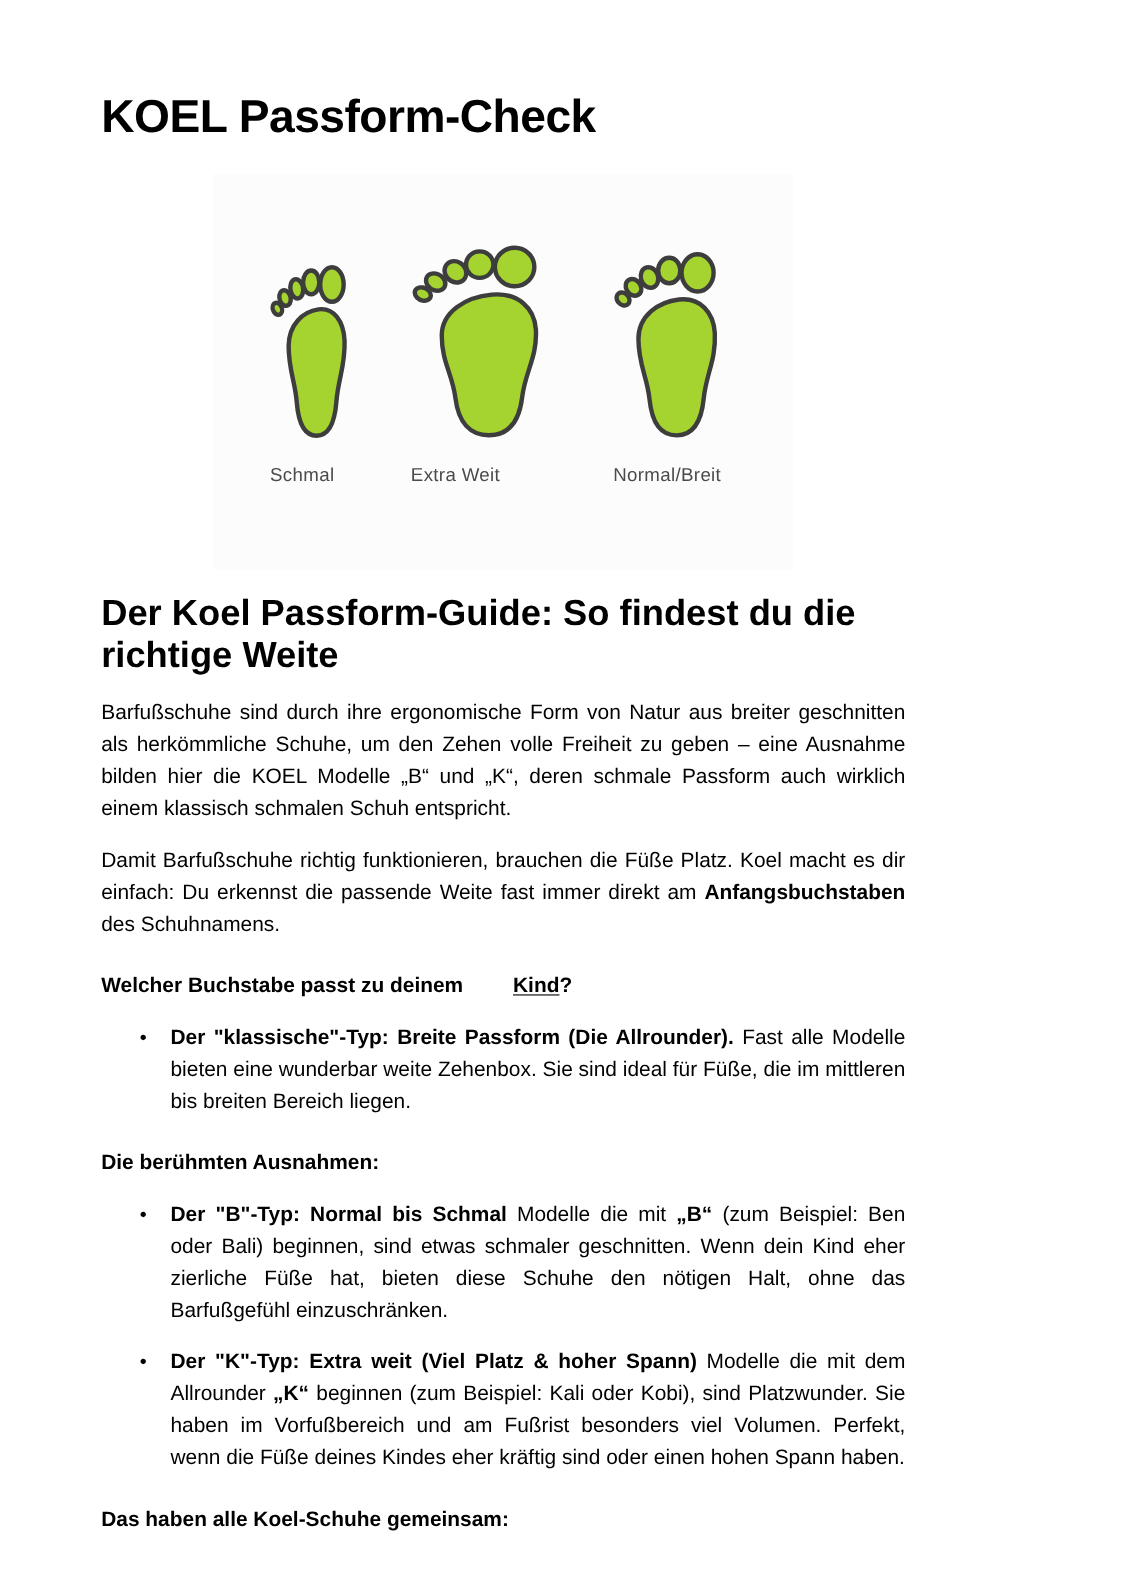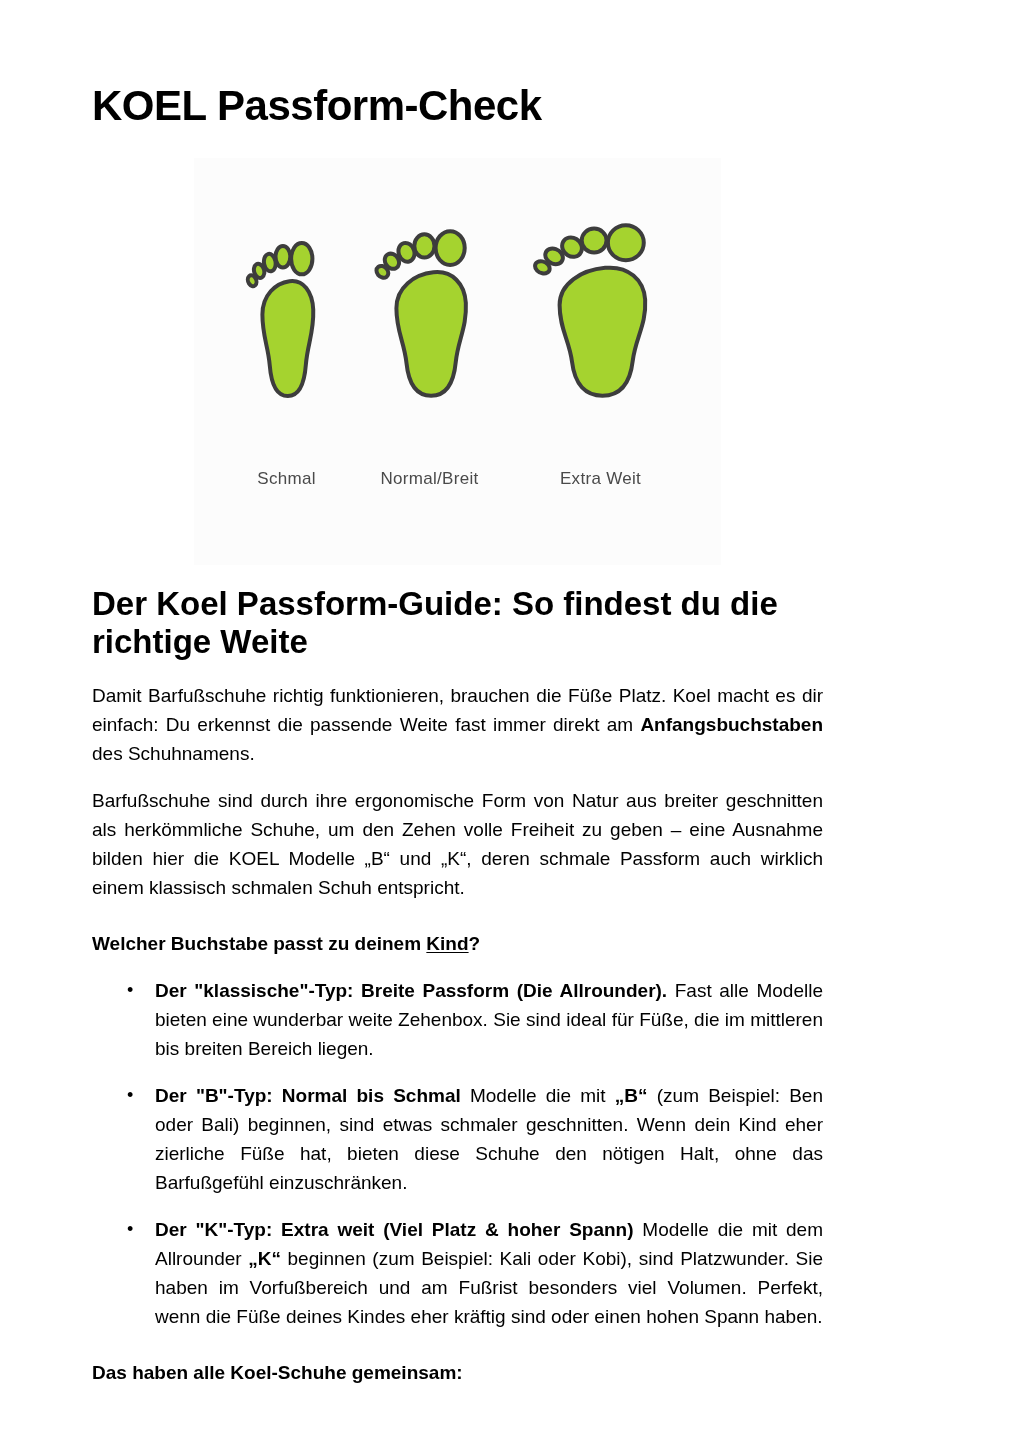--- a/index.html
+++ b/index.html
@@ -36,22 +36,21 @@
   }
   .feet-row {
     display: flex;
     justify-content: center;
     align-items: flex-end;
     gap: 46px;
   }
   .foot-figure {
     display: flex;
     flex-direction: column;
-    align-items: center;
-    gap: 47px;
+    align-items: flex-start;
   }
   svg.foot {
     overflow: visible;
     display: block;
   }
   svg.foot .sole,
   svg.foot .toe {
     fill: var(--foot-green, #a5d32f);
     stroke: var(--foot-outline, #3d3d3d);
     stroke-width: 4;
@@ -77,20 +76,21 @@
   }
   h3.sub-heading {
     font-size: 19px;
     line-height: 29px;
     font-weight: 700;
     margin: 27px 0 18px 0;
   }
   h3.sub-heading u {
     text-decoration: underline;
     text-underline-offset: 2px;
+    margin-left: 40px;
   }
   ul.bullet-list {
     list-style: none;
     margin: 18px 0;
     padding: 0 0 0 33px;
   }
   ul.bullet-list li {
     position: relative;
     font-size: 19px;
     line-height: 29px;
@@ -122,58 +122,59 @@
           <ellipse class="toe" vector-effect="non-scaling-stroke" cx="68" cy="19" rx="13" ry="16"></ellipse>
           <ellipse class="toe" vector-effect="non-scaling-stroke" cx="45" cy="17" rx="9" ry="11"></ellipse>
           <ellipse class="toe" vector-effect="non-scaling-stroke" cx="29" cy="23" rx="7" ry="9" transform="rotate(-15 29 23)"></ellipse>
           <ellipse class="toe" vector-effect="non-scaling-stroke" cx="16" cy="31.5" rx="6" ry="7.5" transform="rotate(-28 16 31.5)"></ellipse>
           <ellipse class="toe" vector-effect="non-scaling-stroke" cx="7.5" cy="41.5" rx="4.8" ry="6" transform="rotate(-38 7.5 41.5)"></ellipse>
         </svg>
         <figcaption class="foot-label">Schmal</figcaption>
       </div>
 
       <div class="foot-figure">
+        <svg class="foot" width="138" height="178" viewBox="0 0 100 163" preserveAspectRatio="none" aria-hidden="true">
+          <path class="sole" vector-effect="non-scaling-stroke" d="M53 42 C70 40 81 53 82 71 C83 94 75 106 73 127 C71 149 63 159 51 159 C39 159 31 149 29 128 C27 108 20 98 20 76 C20 56 36 44 53 42 Z"></path>
+          <ellipse class="toe" vector-effect="non-scaling-stroke" cx="68" cy="19" rx="13" ry="16"></ellipse>
+          <ellipse class="toe" vector-effect="non-scaling-stroke" cx="45" cy="17" rx="9" ry="11"></ellipse>
+          <ellipse class="toe" vector-effect="non-scaling-stroke" cx="29" cy="23" rx="7" ry="9" transform="rotate(-15 29 23)"></ellipse>
+          <ellipse class="toe" vector-effect="non-scaling-stroke" cx="16" cy="31.5" rx="6" ry="7.5" transform="rotate(-28 16 31.5)"></ellipse>
+          <ellipse class="toe" vector-effect="non-scaling-stroke" cx="7.5" cy="41.5" rx="4.8" ry="6" transform="rotate(-38 7.5 41.5)"></ellipse>
+        </svg>
+        <figcaption class="foot-label">Extra Weit</figcaption>
+      </div>
+
+      <div class="foot-figure">
         <svg class="foot" width="112" height="172" viewBox="0 0 100 163" preserveAspectRatio="none" aria-hidden="true">
           <path class="sole" vector-effect="non-scaling-stroke" d="M53 42 C70 40 81 53 82 71 C83 94 75 106 73 127 C71 149 63 159 51 159 C39 159 31 149 29 128 C27 108 20 98 20 76 C20 56 36 44 53 42 Z"></path>
           <ellipse class="toe" vector-effect="non-scaling-stroke" cx="68" cy="19" rx="13" ry="16"></ellipse>
           <ellipse class="toe" vector-effect="non-scaling-stroke" cx="45" cy="17" rx="9" ry="11"></ellipse>
           <ellipse class="toe" vector-effect="non-scaling-stroke" cx="29" cy="23" rx="7" ry="9" transform="rotate(-15 29 23)"></ellipse>
           <ellipse class="toe" vector-effect="non-scaling-stroke" cx="16" cy="31.5" rx="6" ry="7.5" transform="rotate(-28 16 31.5)"></ellipse>
           <ellipse class="toe" vector-effect="non-scaling-stroke" cx="7.5" cy="41.5" rx="4.8" ry="6" transform="rotate(-38 7.5 41.5)"></ellipse>
         </svg>
         <figcaption class="foot-label">Normal/Breit</figcaption>
       </div>
 
-      <div class="foot-figure">
-        <svg class="foot" width="138" height="178" viewBox="0 0 100 163" preserveAspectRatio="none" aria-hidden="true">
-          <path class="sole" vector-effect="non-scaling-stroke" d="M53 42 C70 40 81 53 82 71 C83 94 75 106 73 127 C71 149 63 159 51 159 C39 159 31 149 29 128 C27 108 20 98 20 76 C20 56 36 44 53 42 Z"></path>
-          <ellipse class="toe" vector-effect="non-scaling-stroke" cx="68" cy="19" rx="13" ry="16"></ellipse>
-          <ellipse class="toe" vector-effect="non-scaling-stroke" cx="45" cy="17" rx="9" ry="11"></ellipse>
-          <ellipse class="toe" vector-effect="non-scaling-stroke" cx="29" cy="23" rx="7" ry="9" transform="rotate(-15 29 23)"></ellipse>
-          <ellipse class="toe" vector-effect="non-scaling-stroke" cx="16" cy="31.5" rx="6" ry="7.5" transform="rotate(-28 16 31.5)"></ellipse>
-          <ellipse class="toe" vector-effect="non-scaling-stroke" cx="7.5" cy="41.5" rx="4.8" ry="6" transform="rotate(-38 7.5 41.5)"></ellipse>
-        </svg>
-        <figcaption class="foot-label">Extra Weit</figcaption>
-      </div>
-
     </div>
   </figure>
 
   <h2 class="guide-heading">Der Koel Passform-Guide: So findest du die richtige Weite</h2>
 
+  <p class="body-text">Barfußschuhe sind durch ihre ergonomische Form von Natur aus breiter geschnitten als herkömmliche Schuhe, um den Zehen volle Freiheit zu geben – eine Ausnahme bilden hier die KOEL Modelle „B“ und „K“, deren schmale Passform auch wirklich einem klassisch schmalen Schuh entspricht.</p>
+
   <p class="body-text"><span>Damit Barfußschuhe richtig funktionieren, brauchen die Füße Platz. Koel macht es dir einfach: Du erkennst die passende Weite fast immer direkt am </span><strong>Anfangsbuchstaben</strong><span> des Schuhnamens.</span></p>
-
-  <p class="body-text">Barfußschuhe sind durch ihre ergonomische Form von Natur aus breiter geschnitten als herkömmliche Schuhe, um den Zehen volle Freiheit zu geben – eine Ausnahme bilden hier die KOEL Modelle „B“ und „K“, deren schmale Passform auch wirklich einem klassisch schmalen Schuh entspricht.</p>
 
   <h3 class="sub-heading"><span>Welcher Buchstabe passt zu deinem </span><u>Kind</u><span>?</span></h3>
 
   <ul class="bullet-list">
     <li><strong>Der "klassische"-Typ: Breite Passform (Die Allrounder).</strong><span> Fast alle Modelle bieten eine wunderbar weite Zehenbox. Sie sind ideal für Füße, die im mittleren bis breiten Bereich liegen.</span></li>
   </ul>
 
+  <h3 class="sub-heading">Die berühmten Ausnahmen:</h3>
 
   <ul class="bullet-list">
     <li><strong>Der "B"-Typ: Normal bis Schmal</strong><span> Modelle die mit </span><strong>„B“</strong><span> (zum Beispiel: Ben oder Bali) beginnen, sind etwas schmaler geschnitten. Wenn dein Kind eher zierliche Füße hat, bieten diese Schuhe den nötigen Halt, ohne das Barfußgefühl einzuschränken.</span></li>
     <li><strong>Der "K"-Typ: Extra weit (Viel Platz &amp; hoher Spann)</strong><span> Modelle die mit dem Allrounder </span><strong>„K“</strong><span> beginnen (zum Beispiel: Kali oder Kobi), sind Platzwunder. Sie haben im Vorfußbereich und am Fußrist besonders viel Volumen. Perfekt, wenn die Füße deines Kindes eher kräftig sind oder einen hohen Spann haben.</span></li>
   </ul>
 
   <h3 class="sub-heading">Das haben alle Koel-Schuhe gemeinsam:</h3>
 
 
 </div>

